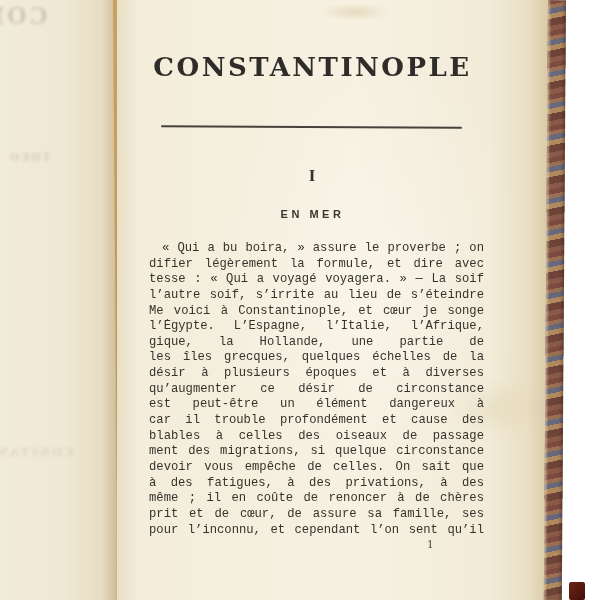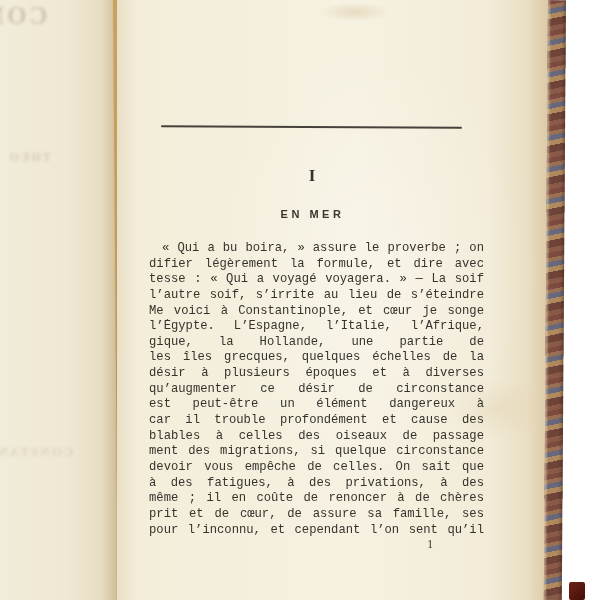--- a/index.html
+++ b/index.html
@@ -70,20 +70,21 @@
 
   <div class="left-page">
     <div class="ghost ghost-top">CONS</div>
     <div class="ghost ghost-mid">THEO</div>
     <div class="ghost ghost-low">CONSTANT</div>
   </div>
 
   <div class="gutter"></div>
 
   <div class="page">
+    <div class="centerband title" style="position: absolute; top: 52px;">CONSTANTINOPLE</div>
     <div class="rule"></div>
     <div class="centerband chapter" style="position: absolute; top: 166px;">I</div>
     <div class="centerband section" style="position: absolute; top: 208px;">EN MER</div>
 
     <div class="body-block">
       <div class="bline indent">« Qui a bu boira, » assure le proverbe ; on pourrait mo-</div>
       <div class="bline">difier légèrement la formule, et dire avec non moins de jus-</div>
       <div class="bline">tesse : « Qui a voyagé voyagera. » — La soif de voir, comme</div>
       <div class="bline">l’autre soif, s’irrite au lieu de s’éteindre en se satisfaisant.</div>
       <div class="bline">Me voici à Constantinople, et cœur je songe au Caire et à</div>

